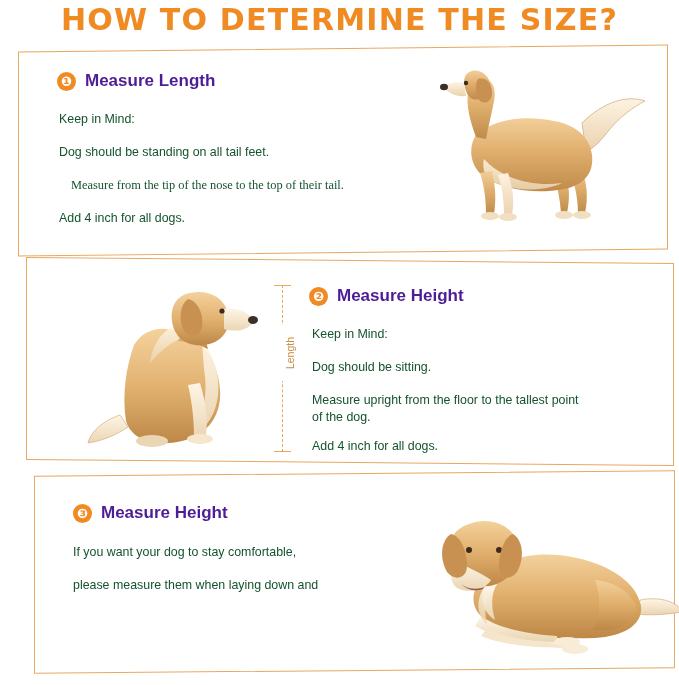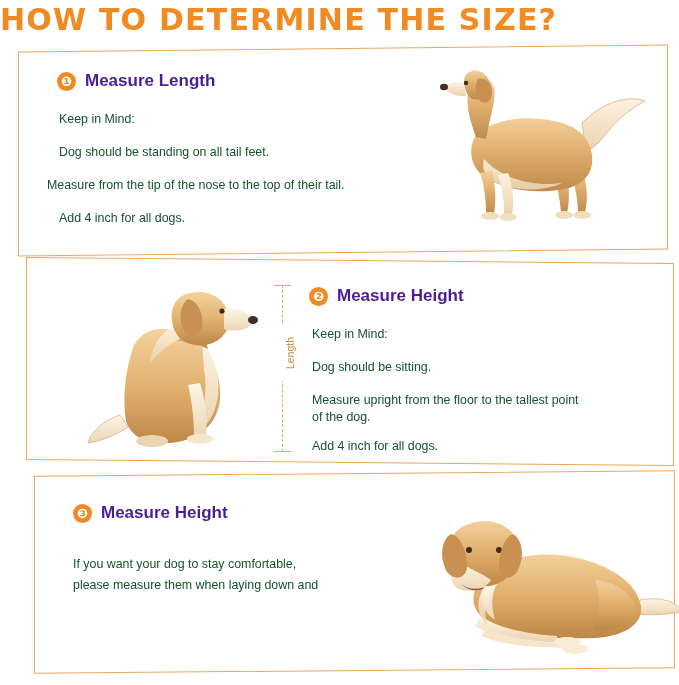--- a/index.html
+++ b/index.html
@@ -21,20 +21,21 @@
     width: 679px;
     height: 685px;
   }
 
   
   .title {
     position: absolute;
     top: 2px;
     left: 0;
     width: 679px;
+    text-align: center;
     font-size: 30px;
     font-weight: bold;
     letter-spacing: 1.2px;
     color: #F08A22;
     font-family: "DejaVu Sans", sans-serif;
   }
 
   
   .panel {
     position: absolute;
@@ -106,33 +107,33 @@
     font-size: 12.4px;
     color: #14532d;
     line-height: 17px;
     white-space: pre-wrap;
   }
 
   
   .p1-head { left: 38px; top: 22px; }
   .p1-l1 { left: 40px; top: 62px; }
   .p1-l2 { left: 40px; top: 95px; }
-  .p1-l3 { left: 28px; top: 128px; }
+  .p1-l3 { left: 52px; top: 128px; font-family: Liberation Serif, serif; }
   .p1-l4 { left: 40px; top: 161px; }
 
   
   .p2-head { left: 282px; top: 25px; }
   .p2-l1 { left: 285px; top: 65px; }
   .p2-l2 { left: 285px; top: 98px; }
   .p2-l3 { left: 285px; top: 131px; width: 330px; }
   .p2-l4 { left: 285px; top: 177px; }
 
   
   .p3-head { left: 38px; top: 29px; }
-  .p3-l1 { left: 38px; top: 82px; }
+  .p3-l1 { left: 38px; top: 70px; }
   .p3-l2 { left: 38px; top: 103px; }
   .p3-l3 { left: 38px; top: 136px; }
 
   
   .measure {
     position: absolute;
     left: 241px;
     top: 20px;
     height: 175px;
     width: 30px;

